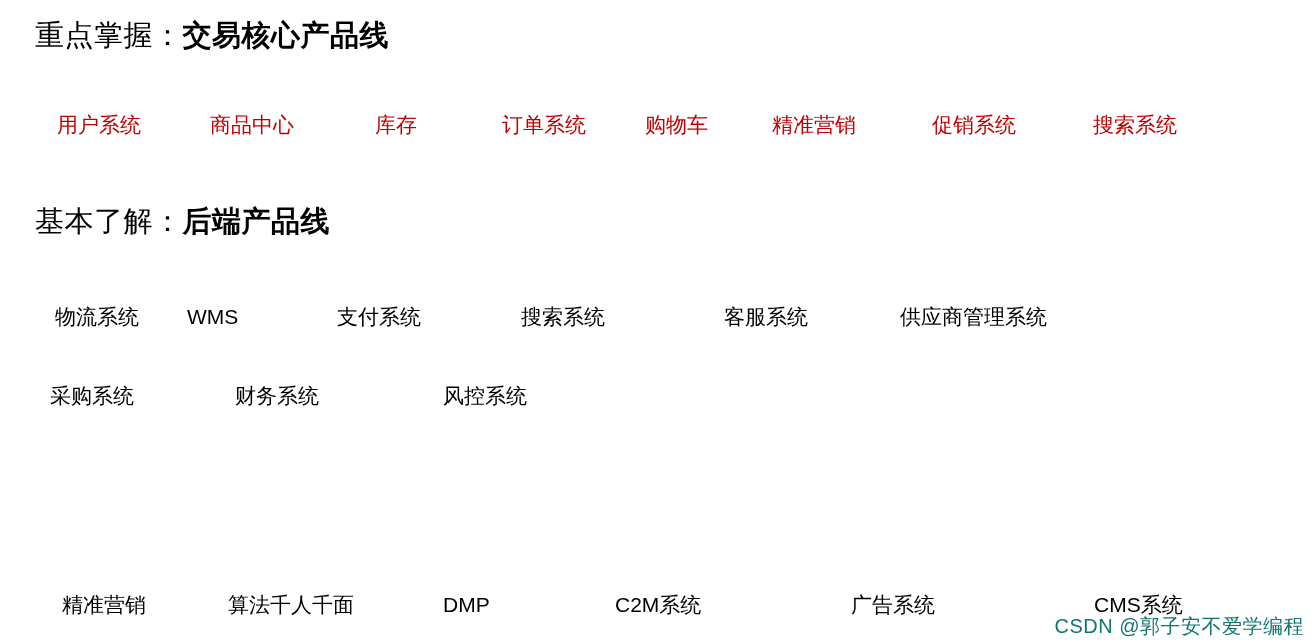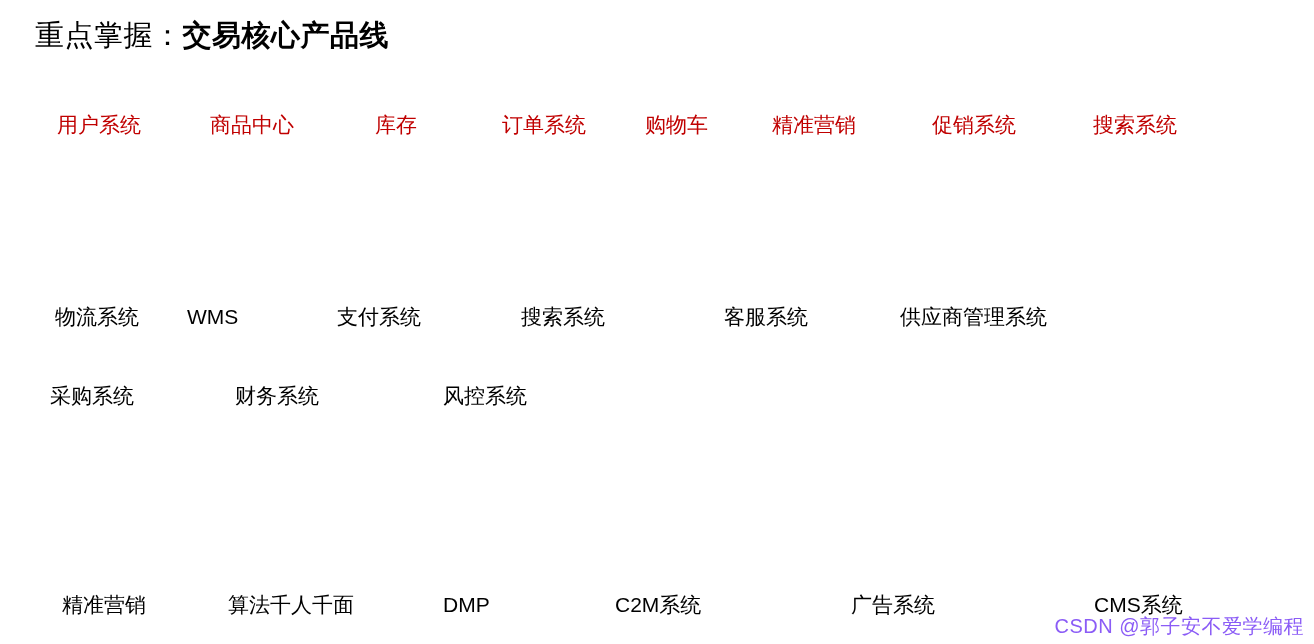--- a/index.html
+++ b/index.html
@@ -81,21 +81,21 @@
     font-size: 21px;
     color: #000000;
   }
 
   
   .watermark {
     position: absolute;
     right: 10px;
     bottom: 4px;
     font-size: 20px;
-    color: #8b5cf6;
+    color: #0f766e;
     white-space: nowrap;
     letter-spacing: 0.5px;
     pointer-events: none;
   }
 </style>
 </head>
 <body>
 
 <div class="slide">
 
@@ -107,20 +107,23 @@
     <span class="item" style="left: 57px;">用户系统</span>
     <span class="item" style="left: 210px;">商品中心</span>
     <span class="item" style="left: 375px;">库存</span>
     <span class="item" style="left: 502px;">订单系统</span>
     <span class="item" style="left: 645px;">购物车</span>
     <span class="item" style="left: 772px;">精准营销</span>
     <span class="item" style="left: 932px;">促销系统</span>
     <span class="item" style="left: 1093px;">搜索系统</span>
   </div>
 
+  <div class="heading" id="heading-2">
+    <span class="prefix">基本了解：</span><span class="emphasis">后端产品线</span>
+  </div>
 
   <div class="item-row row-backend-1">
     <span class="item" style="left: 55px;">物流系统</span>
     <span class="item" style="left: 187px;">WMS</span>
     <span class="item" style="left: 337px;">支付系统</span>
     <span class="item" style="left: 521px;">搜索系统</span>
     <span class="item" style="left: 724px;">客服系统</span>
     <span class="item" style="left: 900px;">供应商管理系统</span>
   </div>
 

